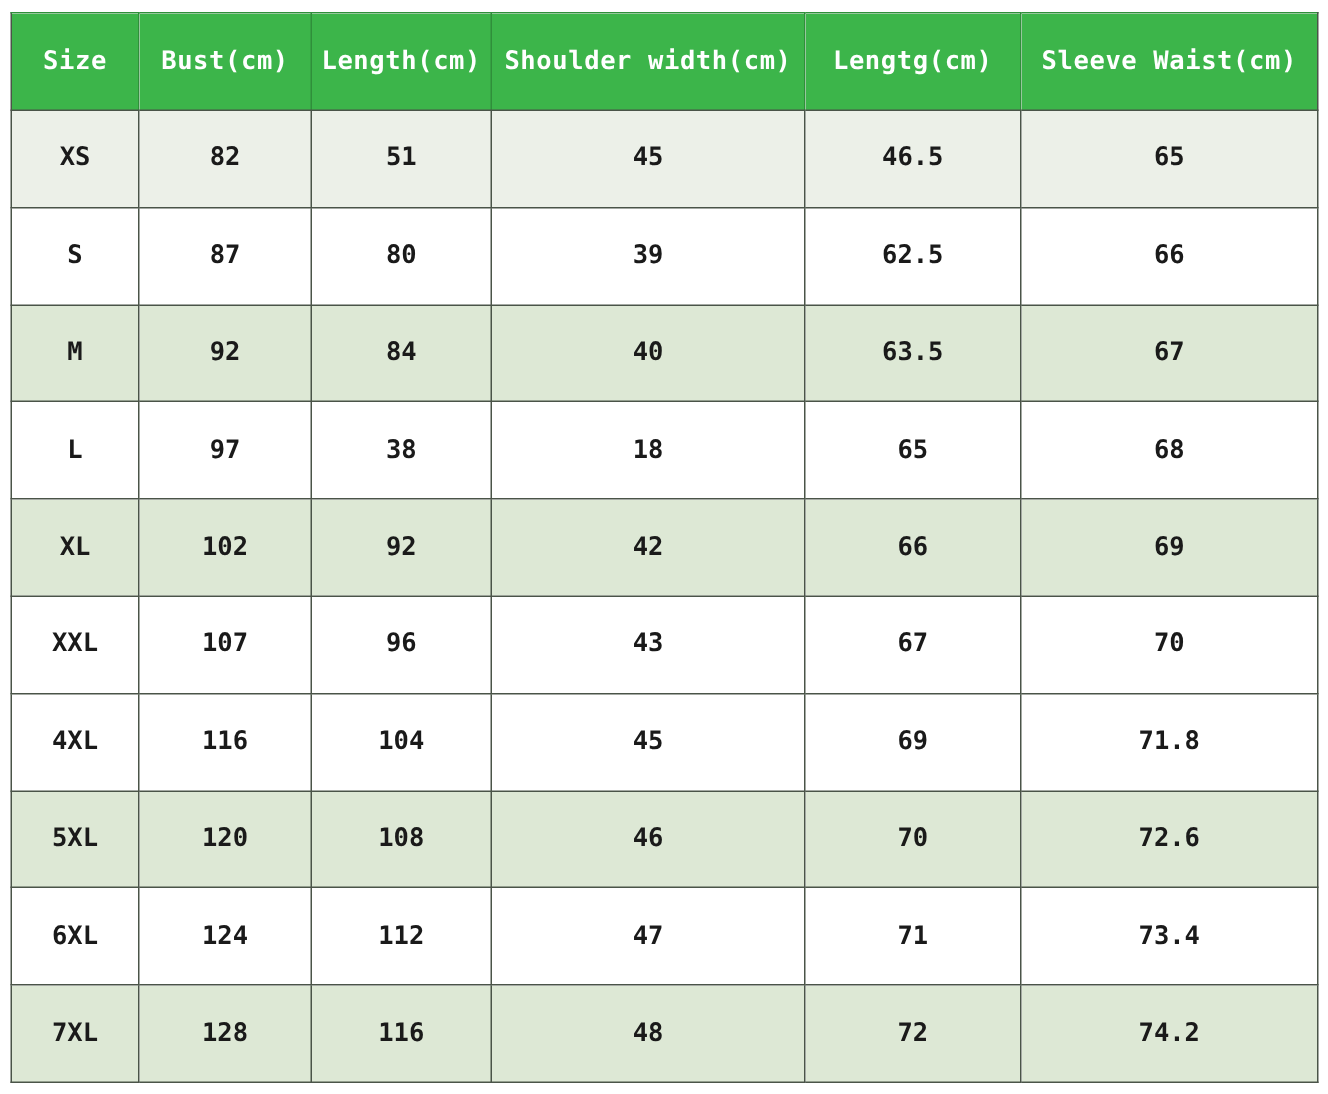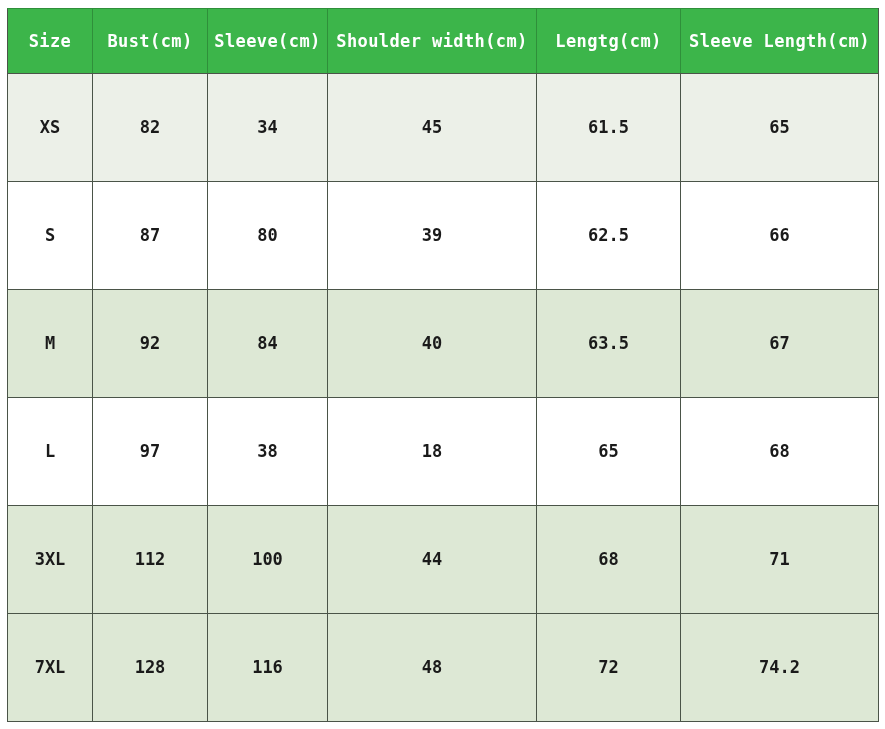--- a/index.html
+++ b/index.html
@@ -107,50 +107,50 @@
 
     <thead>
       <tr>
         <th class="col-size">
           <span class="cell-text">Size</span>
         </th>
         <th>
           <span class="cell-text">Bust(cm)</span>
         </th>
         <th>
-          <span class="cell-text">Sleeve(cm)</span>
+          <span class="cell-text">Length(cm)</span>
         </th>
         <th>
           <span class="cell-text">Shoulder width(cm)</span>
         </th>
         <th>
           <span class="cell-text">Lengtg(cm)</span>
         </th>
         <th class="col-sleeve">
-          <span class="cell-text">Sleeve Length(cm)</span>
+          <span class="cell-text">Sleeve Waist(cm)</span>
         </th>
       </tr>
     </thead>
 
     <tbody>
         <tr class="tint-first">
           <td>
             <span class="cell-text">XS</span>
           </td>
           <td>
             <span class="cell-text">82</span>
           </td>
           <td>
-            <span class="cell-text">34</span>
+            <span class="cell-text">51</span>
           </td>
           <td>
             <span class="cell-text">45</span>
           </td>
           <td>
-            <span class="cell-text">61.5</span>
+            <span class="cell-text">46.5</span>
           </td>
           <td>
             <span class="cell-text">65</span>
           </td>
         </tr>
         <tr>
           <td>
             <span class="cell-text">S</span>
           </td>
           <td>
@@ -204,36 +204,116 @@
           </td>
           <td>
             <span class="cell-text">65</span>
           </td>
           <td>
             <span class="cell-text">68</span>
           </td>
         </tr>
         <tr class="tint">
           <td>
-            <span class="cell-text">3XL</span>
+            <span class="cell-text">XL</span>
+          </td>
+          <td>
+            <span class="cell-text">102</span>
+          </td>
+          <td>
+            <span class="cell-text">92</span>
+          </td>
+          <td>
+            <span class="cell-text">42</span>
+          </td>
+          <td>
+            <span class="cell-text">66</span>
+          </td>
+          <td>
+            <span class="cell-text">69</span>
+          </td>
+        </tr>
+        <tr>
+          <td>
+            <span class="cell-text">XXL</span>
+          </td>
+          <td>
+            <span class="cell-text">107</span>
+          </td>
+          <td>
+            <span class="cell-text">96</span>
+          </td>
+          <td>
+            <span class="cell-text">43</span>
+          </td>
+          <td>
+            <span class="cell-text">67</span>
+          </td>
+          <td>
+            <span class="cell-text">70</span>
+          </td>
+        </tr>
+        <tr>
+          <td>
+            <span class="cell-text">4XL</span>
+          </td>
+          <td>
+            <span class="cell-text">116</span>
+          </td>
+          <td>
+            <span class="cell-text">104</span>
+          </td>
+          <td>
+            <span class="cell-text">45</span>
+          </td>
+          <td>
+            <span class="cell-text">69</span>
+          </td>
+          <td>
+            <span class="cell-text">71.8</span>
+          </td>
+        </tr>
+        <tr class="tint">
+          <td>
+            <span class="cell-text">5XL</span>
+          </td>
+          <td>
+            <span class="cell-text">120</span>
+          </td>
+          <td>
+            <span class="cell-text">108</span>
+          </td>
+          <td>
+            <span class="cell-text">46</span>
+          </td>
+          <td>
+            <span class="cell-text">70</span>
+          </td>
+          <td>
+            <span class="cell-text">72.6</span>
+          </td>
+        </tr>
+        <tr>
+          <td>
+            <span class="cell-text">6XL</span>
+          </td>
+          <td>
+            <span class="cell-text">124</span>
           </td>
           <td>
             <span class="cell-text">112</span>
           </td>
           <td>
-            <span class="cell-text">100</span>
-          </td>
-          <td>
-            <span class="cell-text">44</span>
-          </td>
-          <td>
-            <span class="cell-text">68</span>
+            <span class="cell-text">47</span>
           </td>
           <td>
             <span class="cell-text">71</span>
+          </td>
+          <td>
+            <span class="cell-text">73.4</span>
           </td>
         </tr>
         <tr class="tint">
           <td>
             <span class="cell-text">7XL</span>
           </td>
           <td>
             <span class="cell-text">128</span>
           </td>
           <td>

